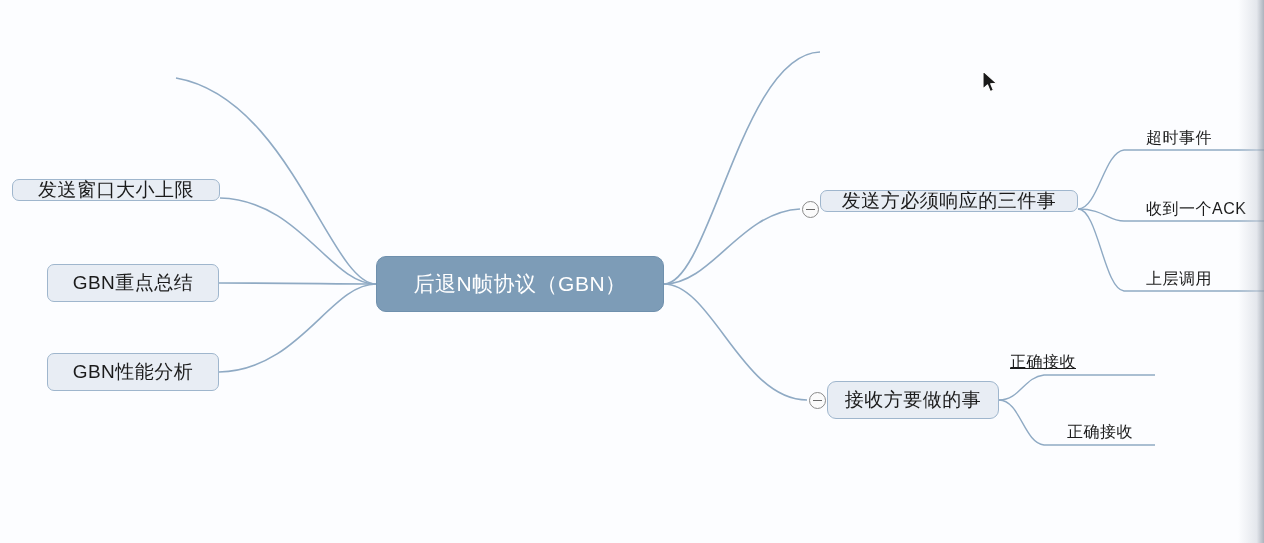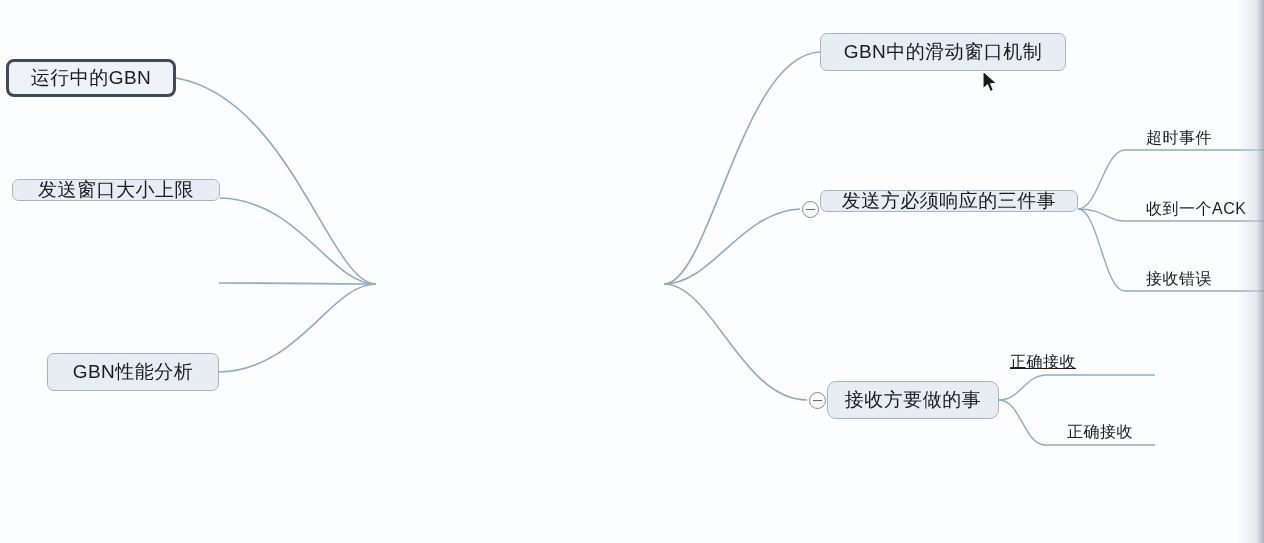--- a/index.html
+++ b/index.html
@@ -119,56 +119,56 @@
 
       <path d="M 1078 209 C 1098 209, 1104 152, 1124 150 L 1264 150"></path>
       <path d="M 1078 209 C 1104 209, 1108 221, 1124 221 L 1264 221"></path>
       <path d="M 1078 209 C 1098 209, 1104 289, 1124 291 L 1264 291"></path>
 
       <path d="M 999 400 C 1020 400, 1024 377, 1044 375 L 1155 375"></path>
       <path d="M 999 400 C 1020 400, 1024 443, 1044 445 L 1155 445"></path>
     </g>
   </svg>
 
+  <div class="node root" style="left:376px; top:256px; width:288px; height:56px;">
+    <span>后退N帧协议（GBN）</span>
+  </div>
 
-  <div class="node box selected" style="left:6px; top:59px; width:170px; height:38px;">
-    <span>运行中的GBN</span>
-  </div>
 
   <div class="node box" style="left:12px; top:179px; width:208px; height:22px;">
     <span>发送窗口大小上限</span>
   </div>
 
+  <div class="node box" style="left:47px; top:264px; width:172px; height:38px;">
+    <span>GBN重点总结</span>
+  </div>
 
   <div class="node box" style="left:47px; top:353px; width:172px; height:38px;">
     <span>GBN性能分析</span>
   </div>
 
-  <div class="node box" style="left:820px; top:33px; width:246px; height:38px;">
-    <span>GBN中的滑动窗口机制</span>
-  </div>
 
   <div class="collapse-btn" style="left:802px; top:201px;"></div>
   <div class="node box" style="left:820px; top:190px; width:258px; height:22px;">
     <span>发送方必须响应的三件事</span>
   </div>
 
   <div class="collapse-btn" style="left:809px; top:392px;"></div>
   <div class="node box" style="left:827px; top:381px; width:172px; height:38px;border-radius:9px;">
     <span>接收方要做的事</span>
   </div>
 
   <div class="leaf-label" style="left:1146px; top:128px;">
     <span>超时事件</span>
   </div>
   <div class="leaf-label" style="left:1146px; top:199px;">
     <span>收到一个ACK</span>
   </div>
   <div class="leaf-label" style="left:1146px; top:269px;">
-    <span>接收错误</span>
+    <span>上层调用</span>
   </div>
 
   <div class="leaf-label" style="left:1010px; top:352px;text-decoration:underline;">
     <span>正确接收</span>
   </div>
   <div class="leaf-label" style="left:1067px; top:422px;">
     <span>正确接收</span>
   </div>
 
   <svg id="cursor" style="left:982px; top:70px;" width="18" height="26" viewBox="0 0 18 26" xmlns="http://www.w3.org/2000/svg">

